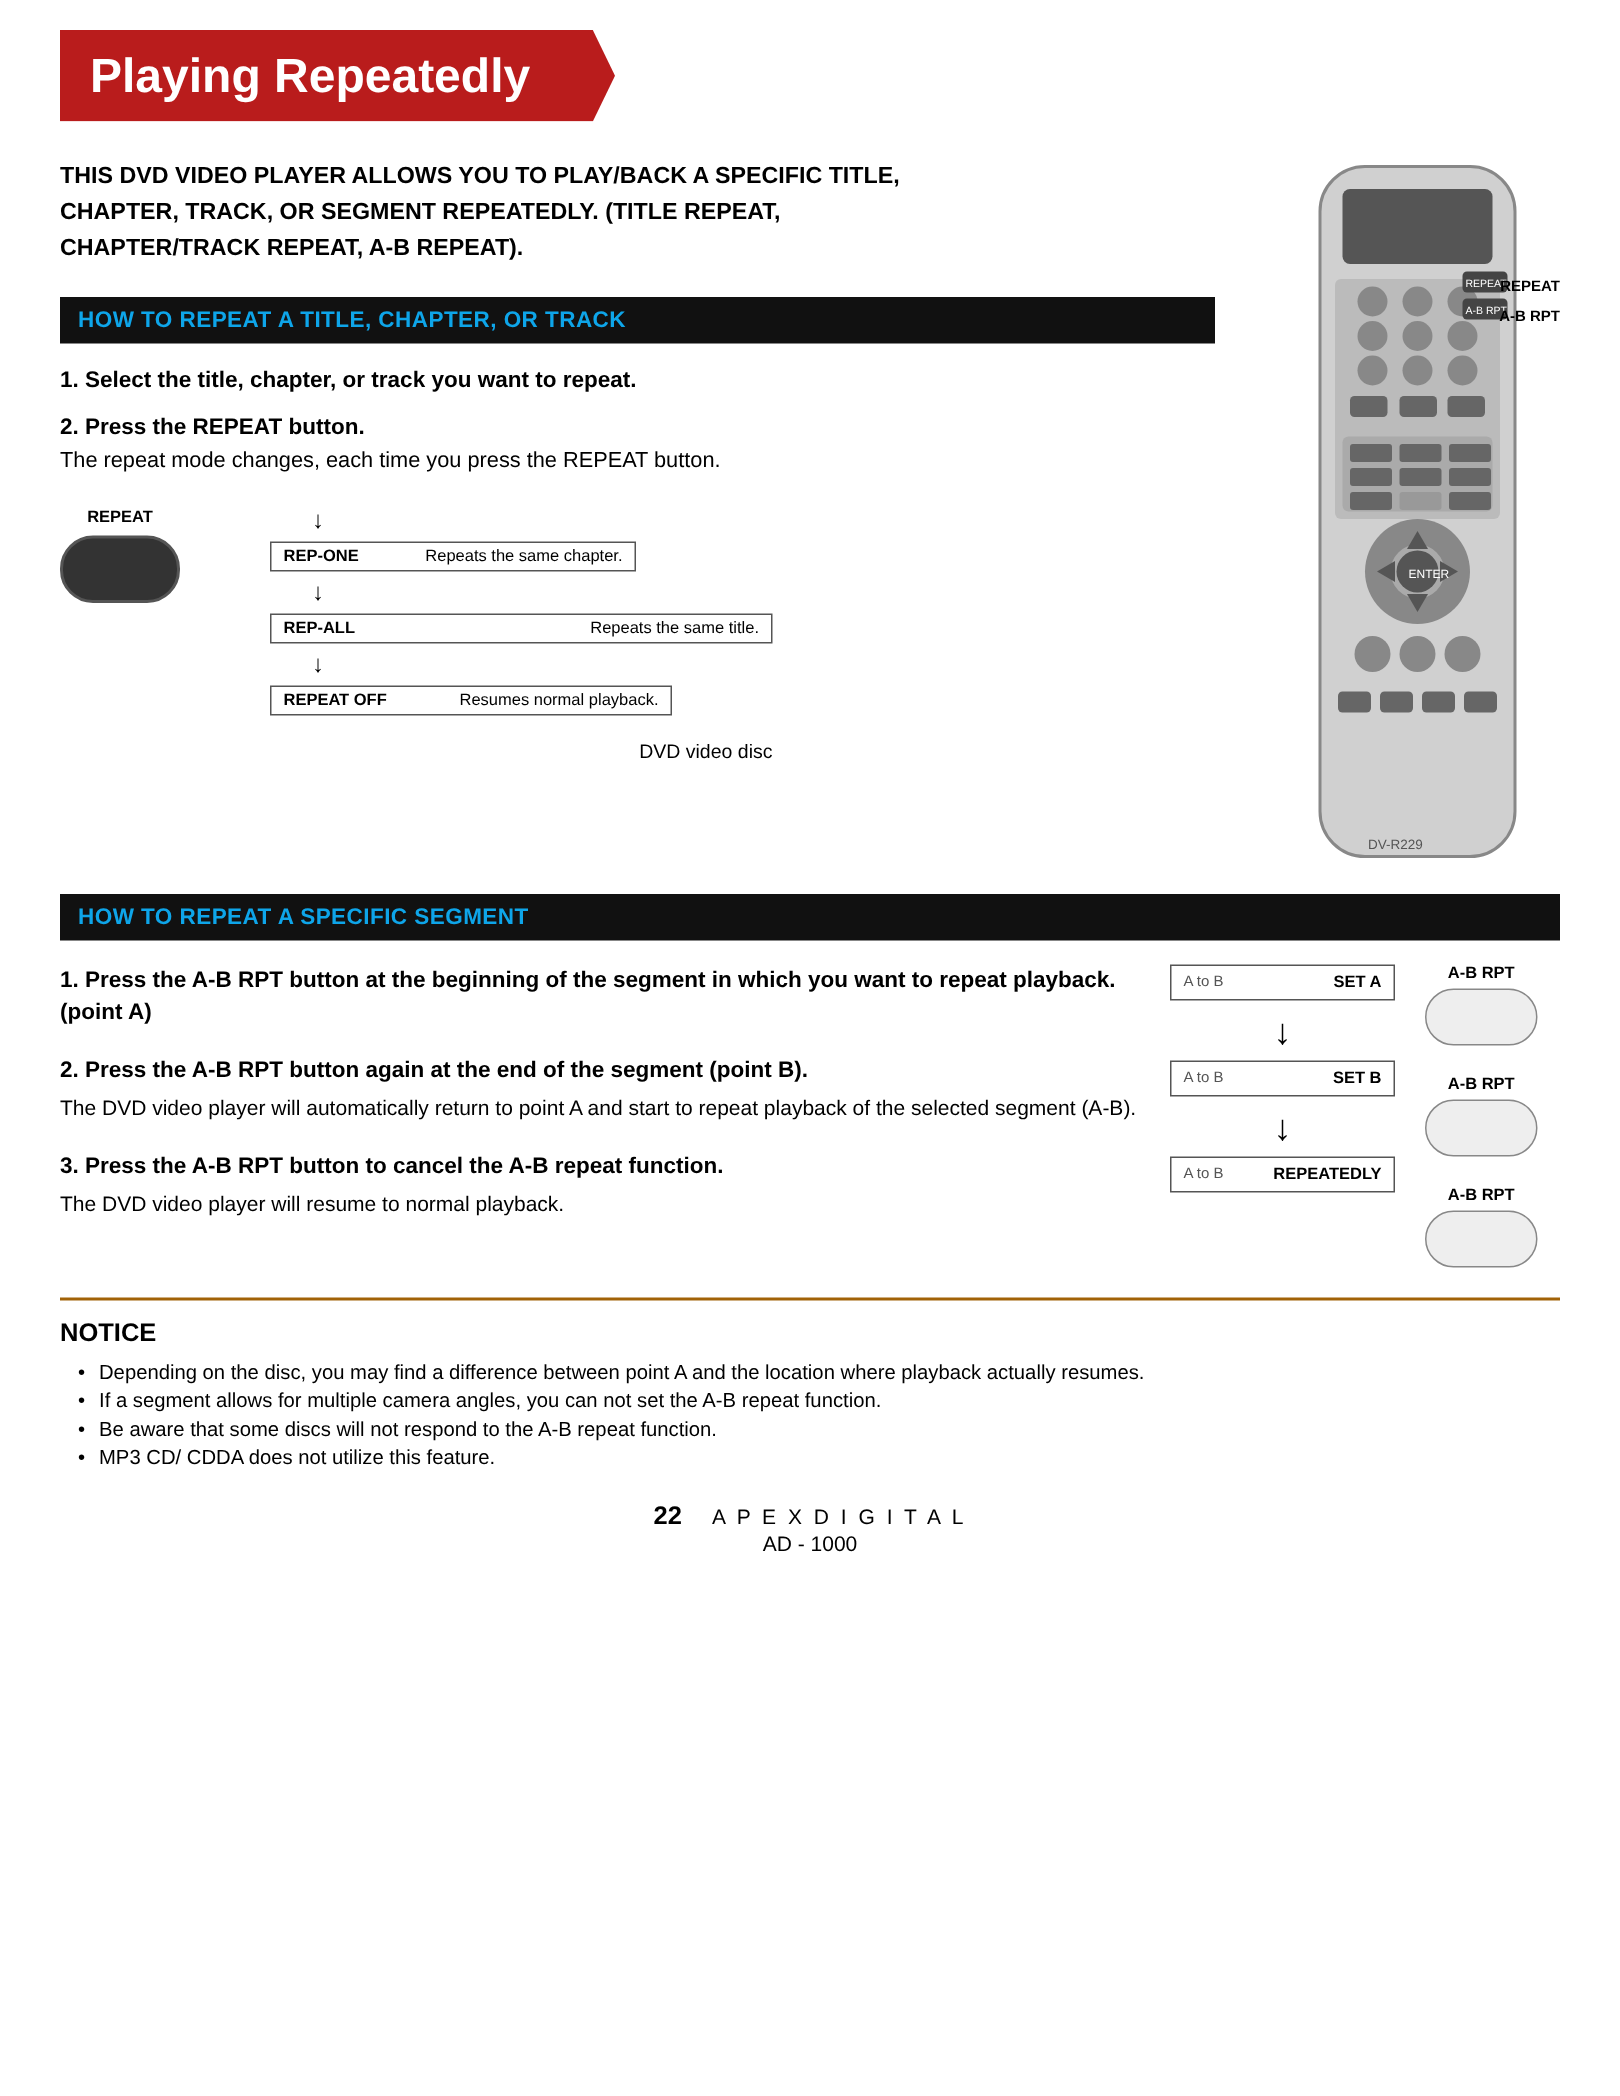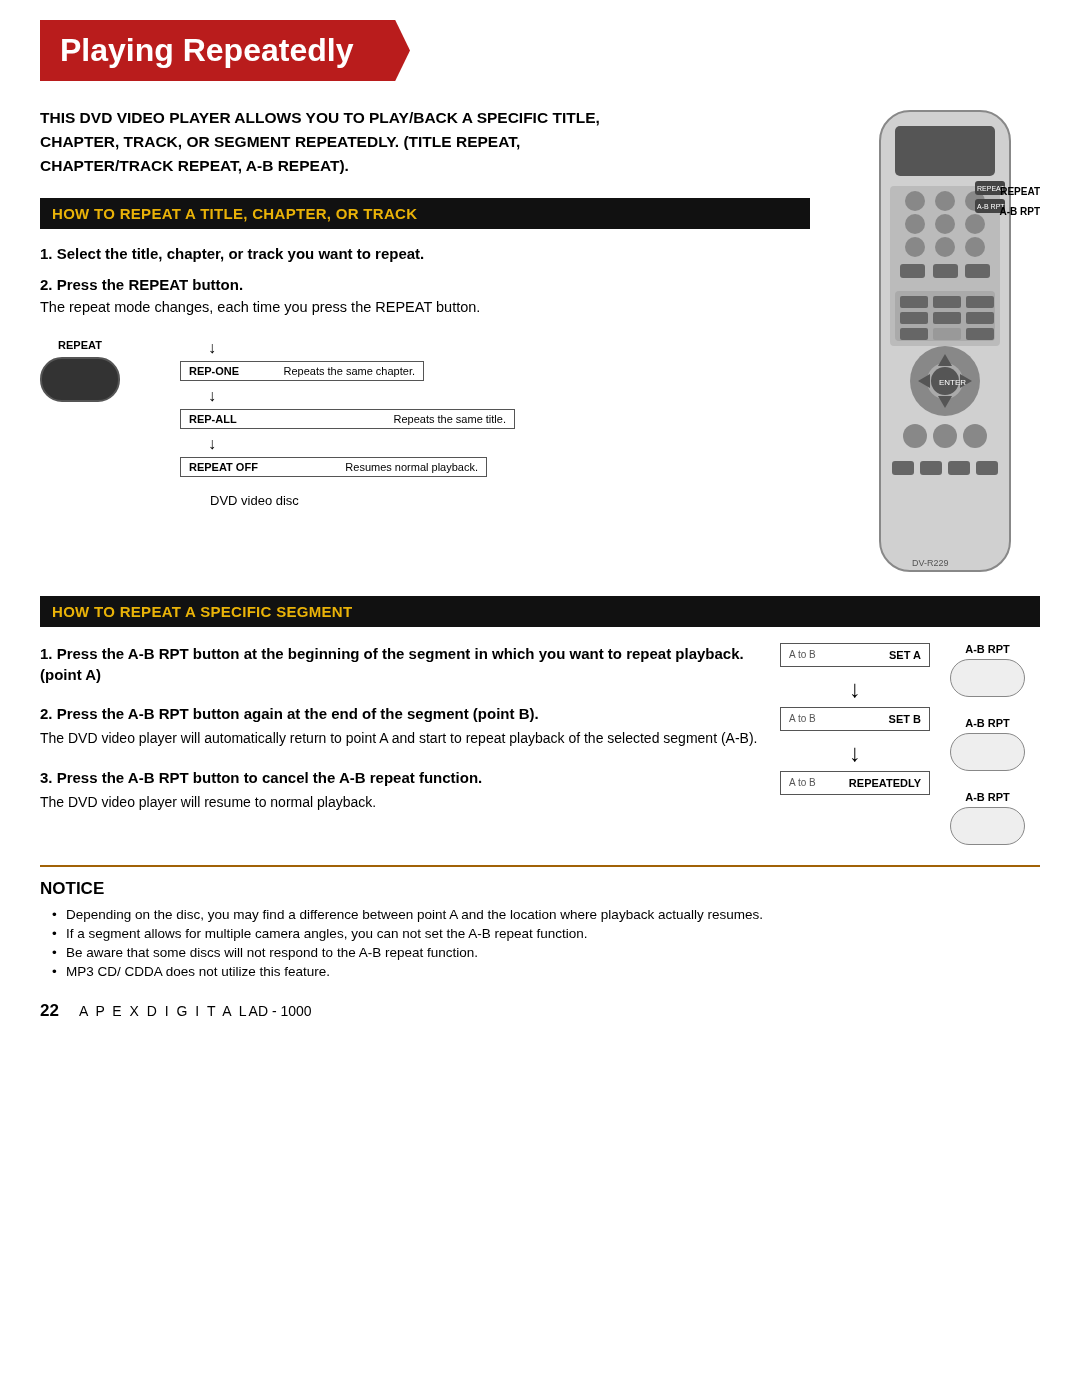--- a/index.html
+++ b/index.html
@@ -37,21 +37,21 @@
       font-size: 15.5px;
       font-weight: bold;
       line-height: 1.55;
       margin-bottom: 20px;
       max-width: 600px;
     }
 
     
     .section-header {
       background: #111;
-      color: #eab308;
+      color: #0ea5e9;
       font-size: 15px;
       font-weight: bold;
       padding: 7px 12px;
       margin-bottom: 16px;
       letter-spacing: 0.3px;
     }
 
     
     .main-layout {
       display: flex;
@@ -199,20 +199,21 @@
       left: 0;
     }
 
     
     .footer {
       display: flex;
       justify-content: flex-start;
       align-items: center;
       margin-top: 18px;
       padding-top: 4px;
+      flex-direction: column;
     }
     .footer-left {
       font-size: 14px;
       letter-spacing: 2px;
     }
     .footer-right {
       font-size: 14px;
     }
     .footer-page {
       font-size: 17px;
@@ -277,27 +278,27 @@
               <div style="display:flex; align-items:center; gap:12px; margin-bottom:6px;">
                 <div style="border:1.5px solid #555; width:335px; padding:3px 8px; font-size:12px; display:flex; justify-content:space-between;">
                   <span style="font-weight:bold; font-size:11px;">REP-ALL</span>
                   <span style="font-size:11px;">Repeats the same title.</span>
                 </div>
               </div>
 
               <div style="margin-bottom:4px; margin-left:28px; font-size:16px;">↓</div>
 
               <div style="display:flex; align-items:center; gap:12px; margin-bottom:6px;">
-                <div style="border:1.5px solid #555; width:307px; padding:3px 8px; font-size:12px; display:flex; justify-content:space-between;">
+                <div style="border:1.5px solid #555; width:268px; padding:3px 8px; font-size:12px; display:flex; justify-content:space-between;">
                   <span style="font-weight:bold; font-size:11px;">REPEAT OFF</span>
                   <span style="font-size:11px;">Resumes normal playback.</span>
                 </div>
               </div>
 
-              <div style="text-align:left; font-size:13px; margin-top:10px; margin-left:30px;">DVD video disc</div>
+              <div style="text-align:right; font-size:13px; margin-top:10px; margin-left:30px;">DVD video disc</div>
             </div>
           </div>
         </div>
       </div>
 
     </div>
 
     <div class="right-remote">
       <div style="position:relative; display:flex; flex-direction:column; align-items:flex-end; width:100%;">
         <div style="position:absolute; right:0; top:80px; font-size:10px; font-weight:bold;">REPEAT</div>

